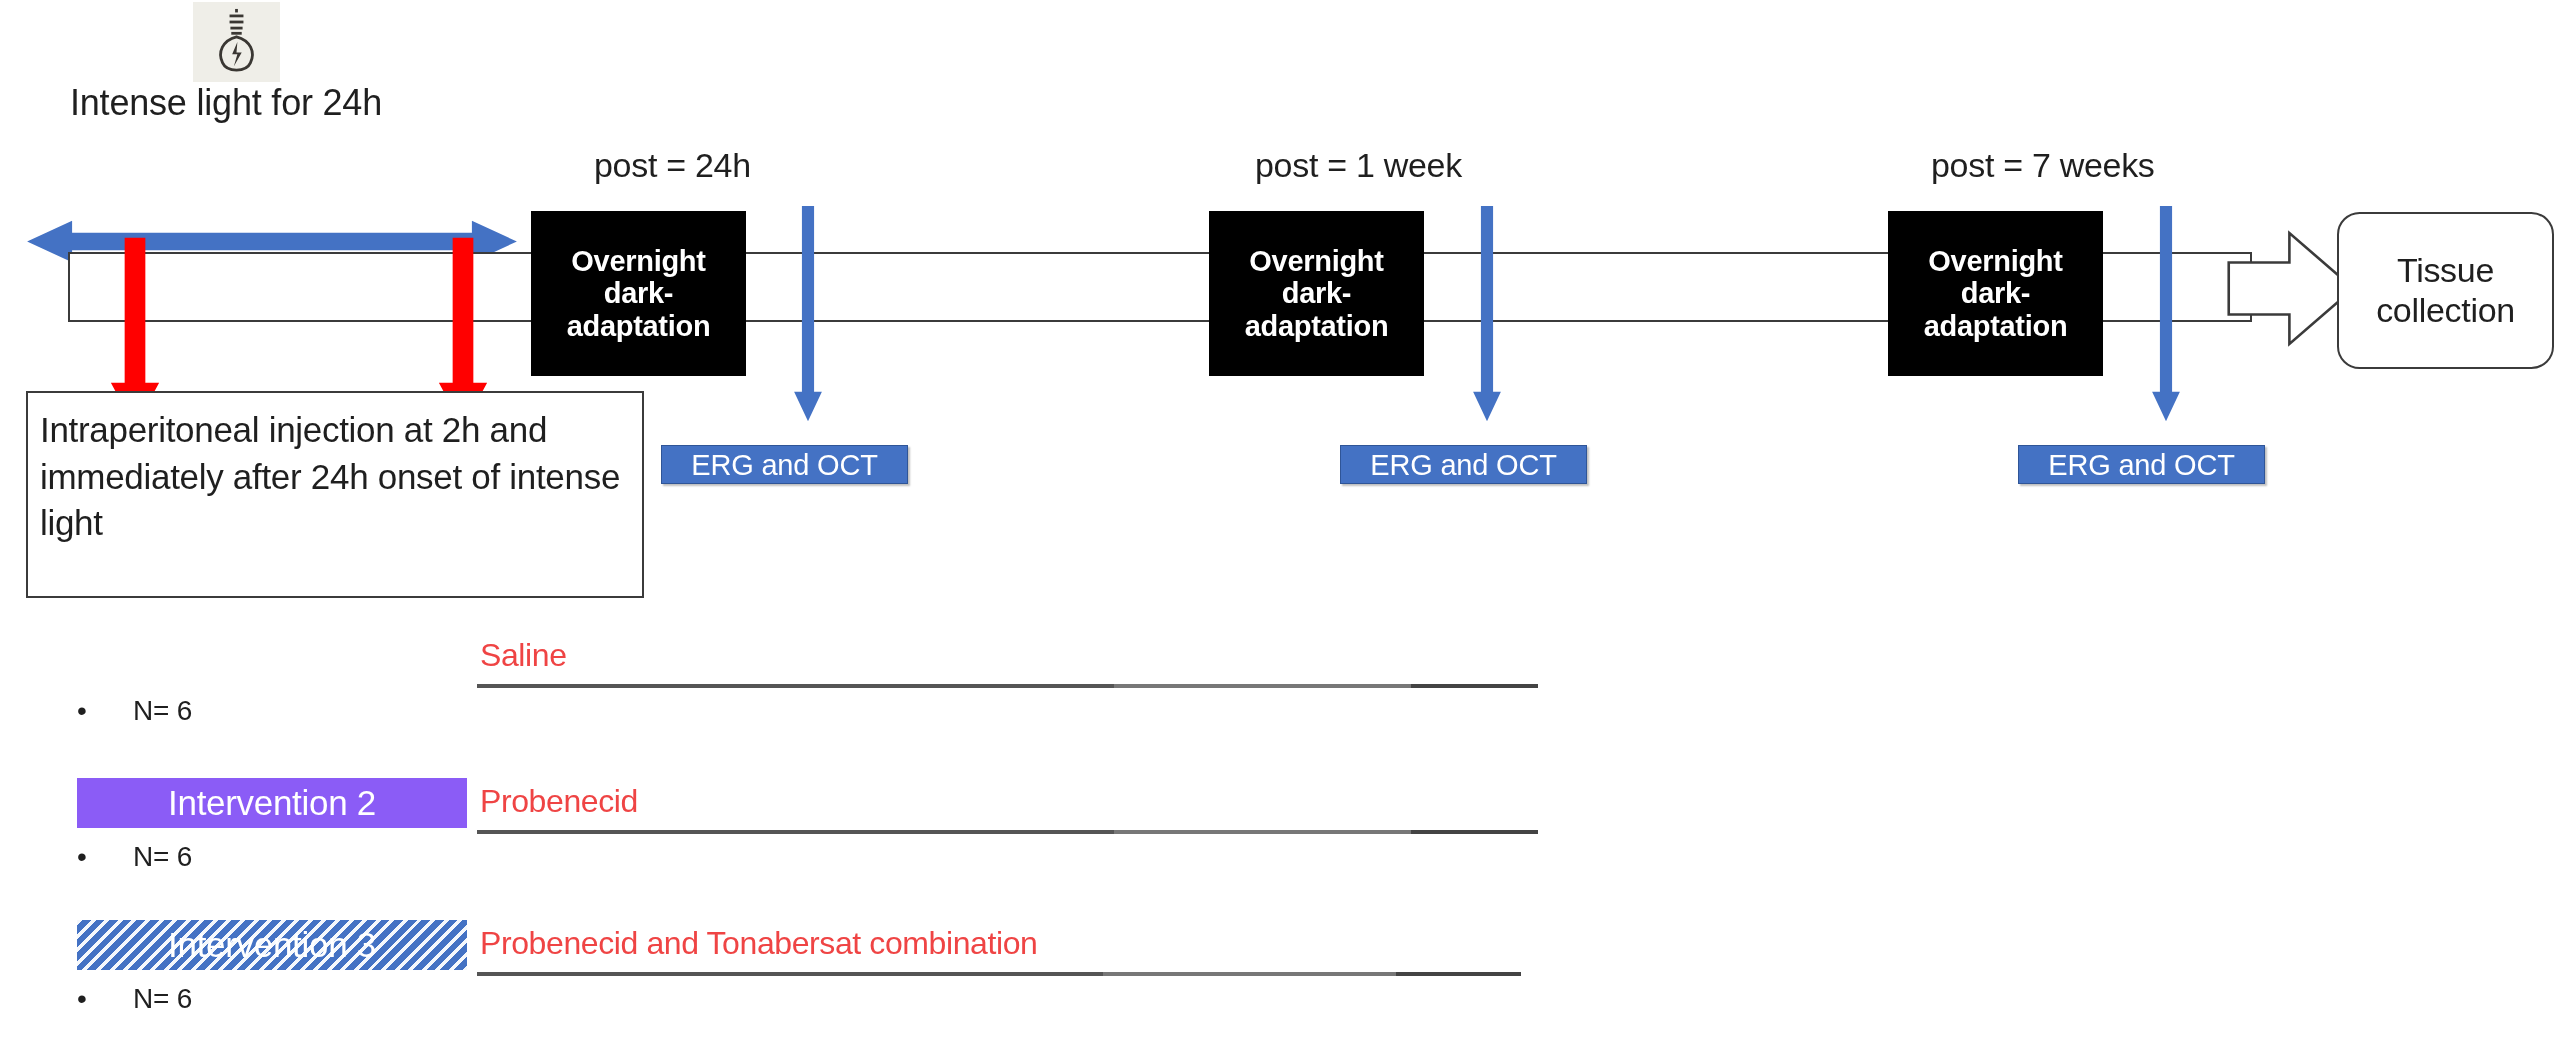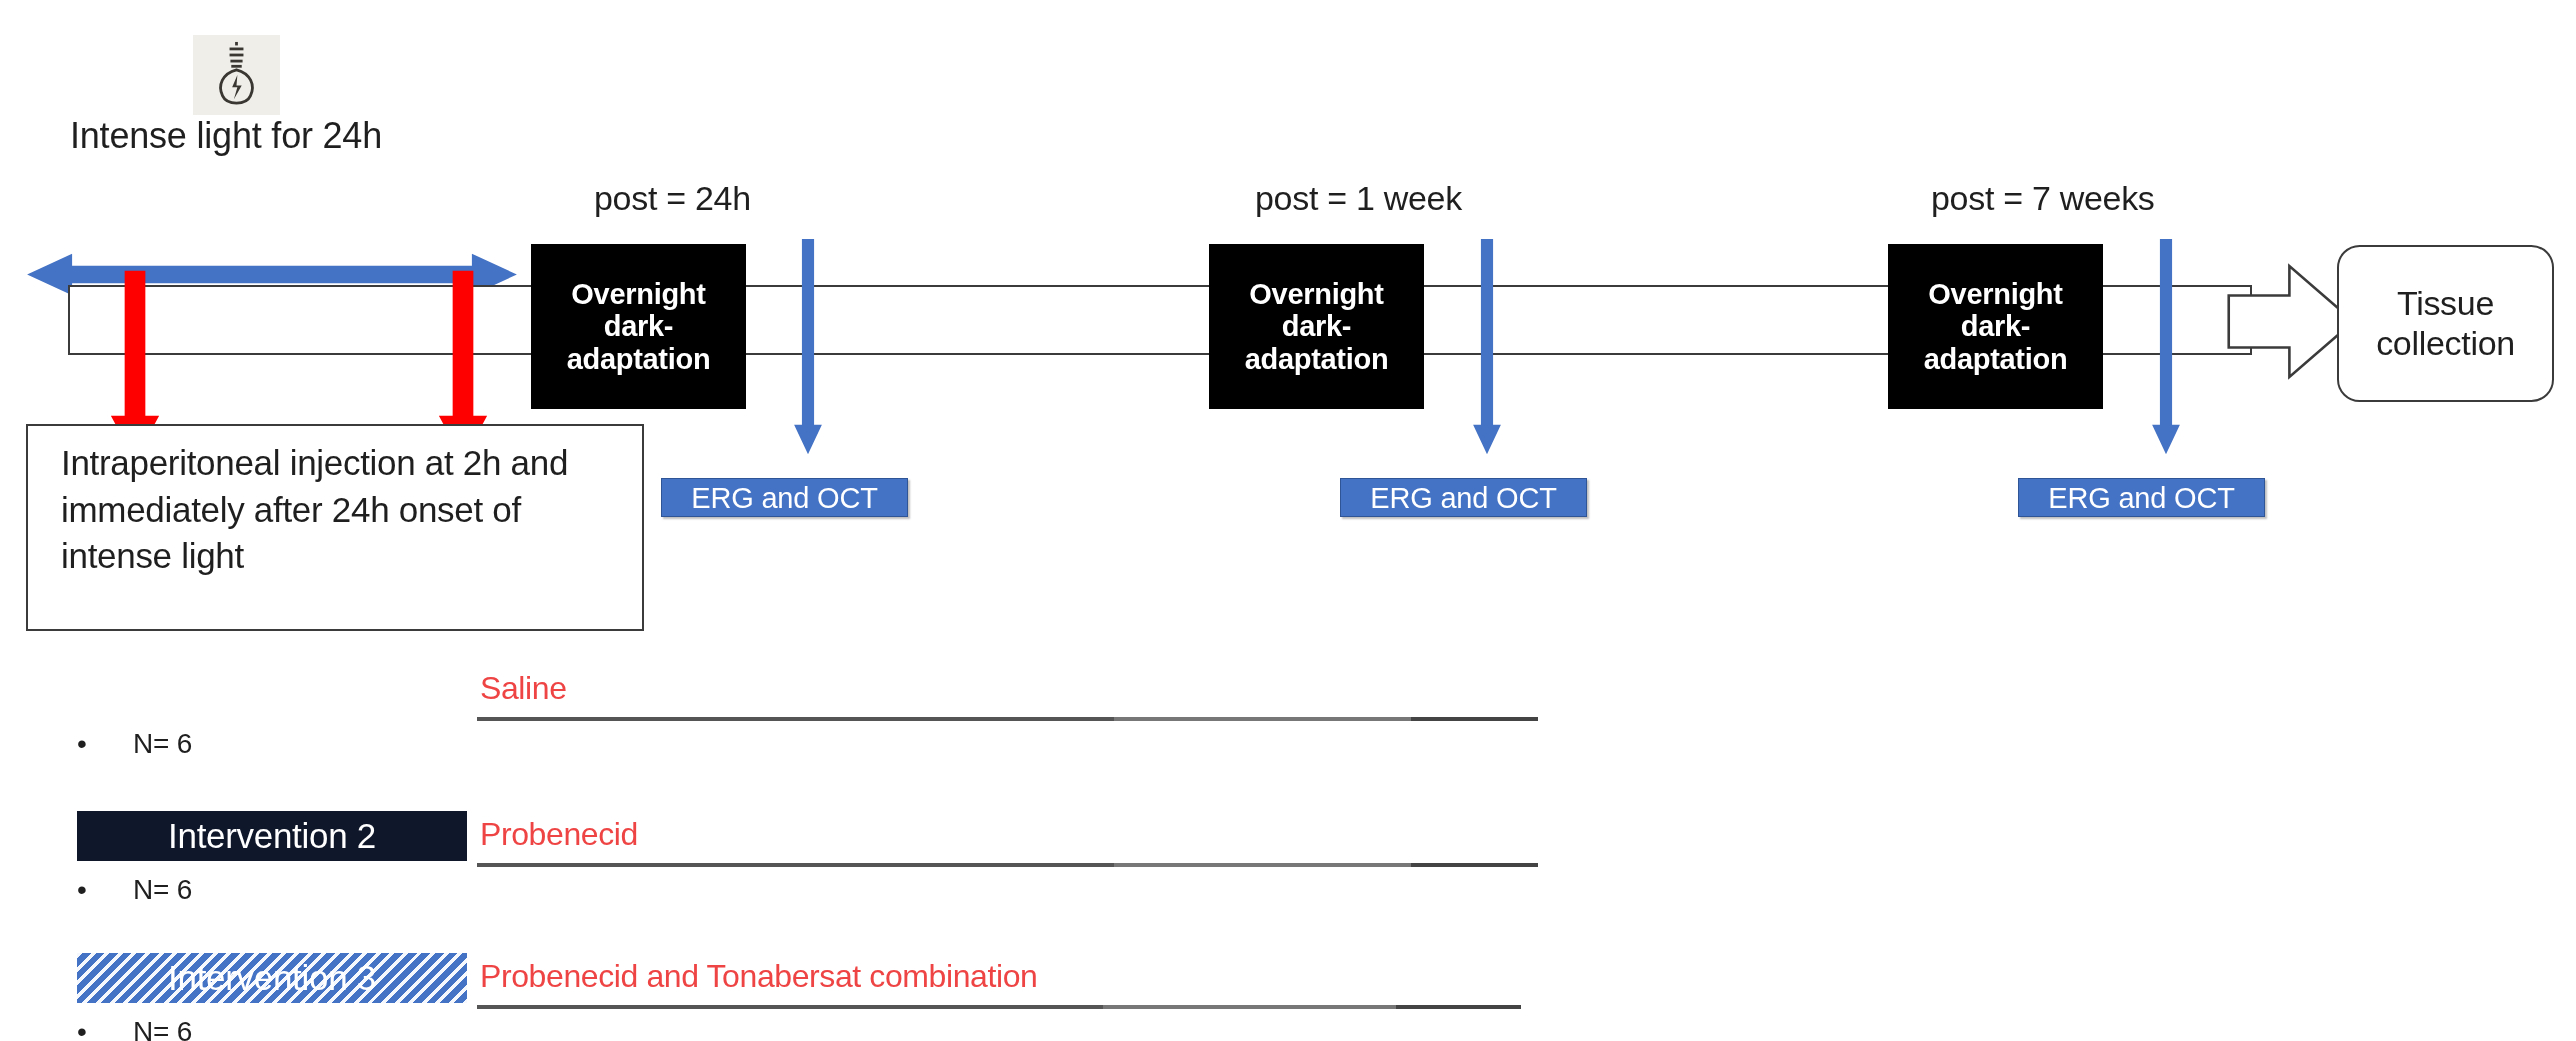--- a/index.html
+++ b/index.html
@@ -3,21 +3,21 @@
 <meta charset="utf-8">
 <title>Experimental Timeline</title>
 <style>
   html,body{margin:0;padding:0;background:#ffffff;}
   body{
     width:2576px;height:1041px;position:relative;overflow:hidden;
     font-family:"Liberation Sans","DejaVu Sans",sans-serif;
     color:#262626;
     -webkit-font-smoothing:antialiased;
   }
-  .abs{position:absolute;margin-top:33px;}
+  .abs{position:absolute;}
 
   
   #bulb-icon{
     left:193px;top:1.7px;width:87px;height:80px;
     background:#efeee8;
   }
   #bulb-icon svg{display:block;width:100%;height:100%;}
 
   
   #intense-light-label{
@@ -90,37 +90,37 @@
     background:#ffffff;border:2.6px solid #3b3b3b;border-radius:22.6px;
     box-sizing:border-box;display:flex;align-items:center;justify-content:center;
     text-align:center;font-size:34px;line-height:1.15;color:#1f1f1f;
     letter-spacing:-0.3px;
   }
 
   
   #injection-note-box{
     left:26px;top:391px;width:618px;height:207px;
     background:#ffffff;border:2.6px solid #3b3b3b;box-sizing:border-box;
-    padding:14px 33px;font-size:35px;line-height:1.33;color:#1f1f1f;
+    padding:14px 12px;font-size:35px;line-height:1.33;color:#1f1f1f;
     letter-spacing:-0.3px;
   }
 
   
   .legend-row{left:0;width:1653px;height:52px;}
   #legend-row-1{top:632px;}
   #legend-row-2{top:778px;}
   #legend-row-3{top:920px;}
 
   .legend-tag{
     position:absolute;left:77px;top:0;width:390px;height:50px;
     box-sizing:border-box;color:#ffffff;font-size:35px;line-height:49px;
     text-align:center;letter-spacing:-0.3px;
   }
   .legend-tag.red{background:#ff0000;}
-  .legend-tag.blue{background:#0f172a;}
+  .legend-tag.blue{background:#8b5cf6;}
   .legend-tag.hatch{
     background-color:#4472c4;
     background-image:repeating-linear-gradient(
         -45deg,
         rgba(255,255,255,.95) 0 3.5px,
         rgba(255,255,255,0) 3.5px 9.6px);
   }
 
   .legend-desc{
     position:absolute;left:480px;top:-3.5px;

